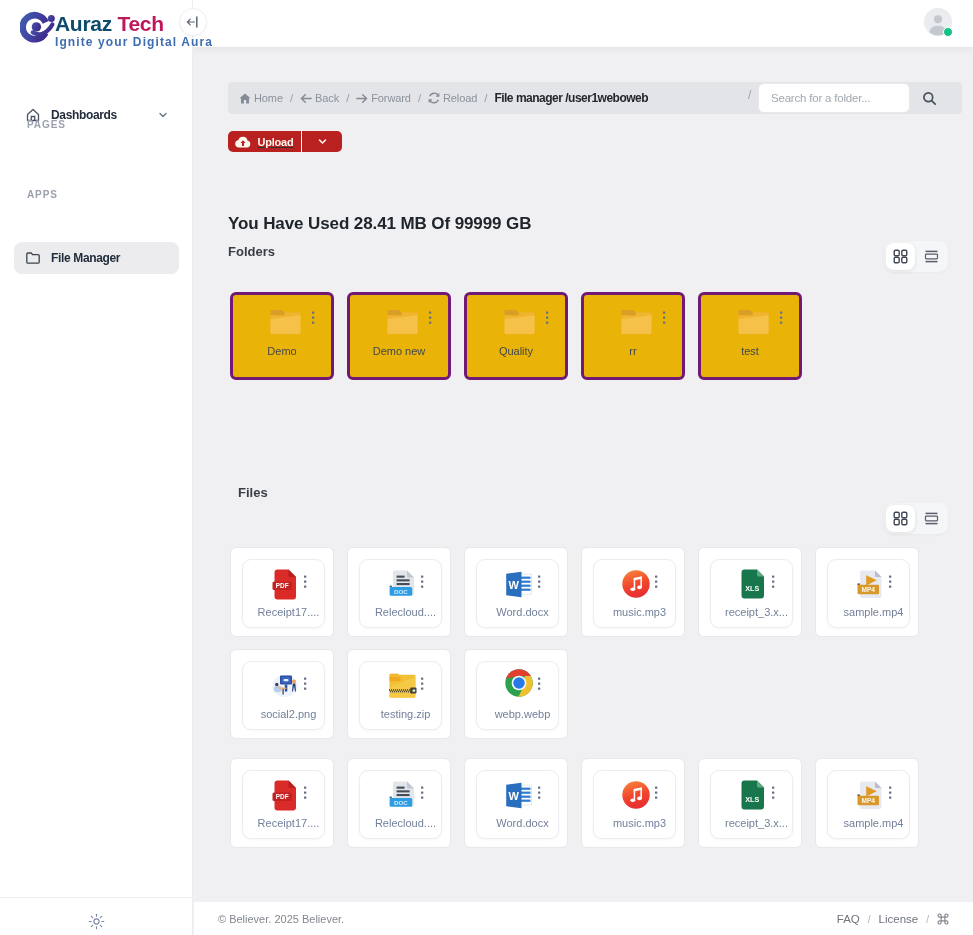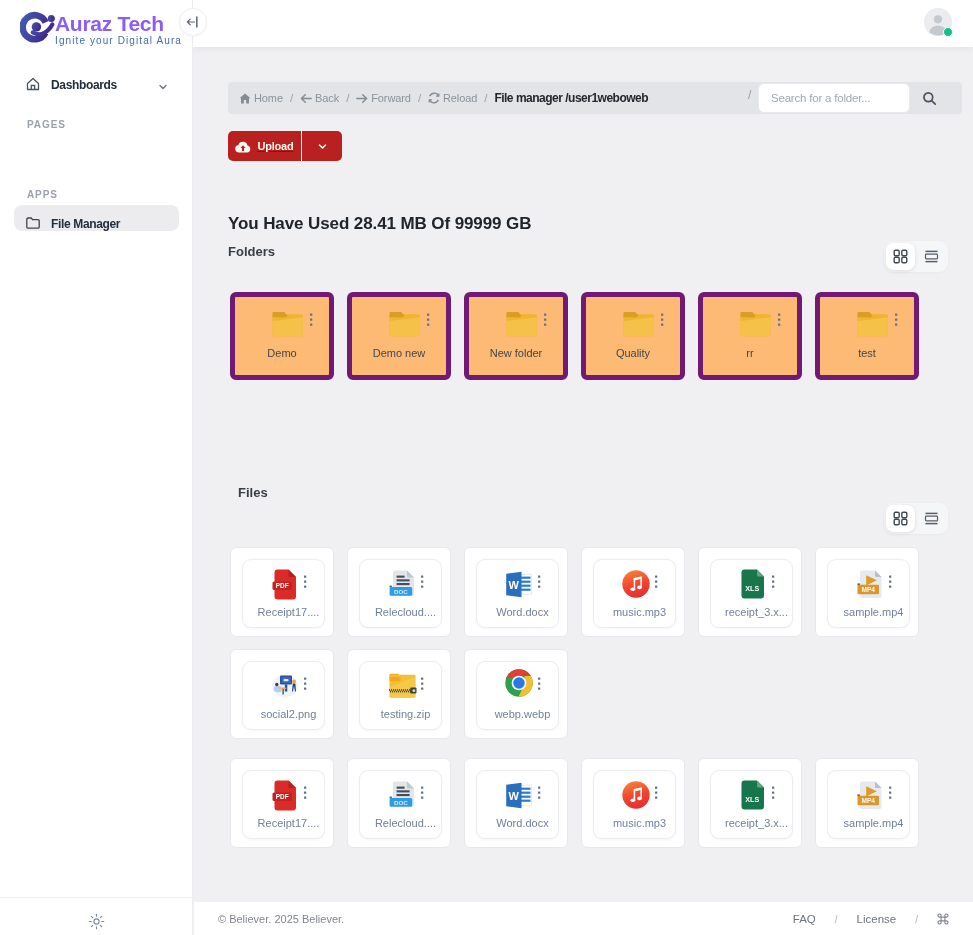--- a/index.html
+++ b/index.html
@@ -4,24 +4,24 @@
 <style>
 * { margin:0; padding:0; box-sizing:border-box; }
 html,body { width:973px; height:935px; overflow:hidden; }
 body { font-family:"Liberation Sans", sans-serif; background:#f0f0f2; position:relative; font-size:13px; color:#333; }
 
 
 #sidebar { position:absolute; left:0; top:0; width:193px; height:935px; background:#fff; border-right:1px solid #ebecef; z-index:5; }
 #logo { position:absolute; left:20px; top:10px; }
 #logo-text { position:absolute; left:55px; top:12px; }
 #logo-text .l1 { font-size:21px; font-weight:bold; letter-spacing:-0.3px; }
-#logo-text .l1 .a { color:#8b5cf6; }
-#logo-text .l1 .t { color:#8b5cf6; font-weight:bold; }
-#logo-text .l2 { font-size:10px; color:#3e6db0; letter-spacing:1.1px; margin-top:-1px; font-weight:normal; white-space:nowrap; }
-.navitem { position:absolute; left:14px; width:165px; height:28px; display:flex; align-items:flex-end; color:#232e3c; font-size:12px; font-weight:700; letter-spacing:-0.35px; }
+#logo-text .l1 .a { color:#0c4a6e; }
+#logo-text .l1 .t { color:#be185d; font-weight:bold; }
+#logo-text .l2 { font-size:12px; color:#3e6db0; letter-spacing:1.1px; margin-top:-1px; font-weight:bold; white-space:nowrap; }
+.navitem { position:absolute; left:14px; width:165px; height:28px; display:flex; align-items:center; color:#232e3c; font-size:12px; font-weight:700; letter-spacing:-0.35px;margin-top:37px; }
 .navitem .ic { width:16px; margin-left:11px; margin-right:10px; display:flex; }
 .navitem .chev { position:absolute; right:11px; display:flex; }
 .navlabel { position:absolute; left:27px; font-size:10px; font-weight:bold; color:#9ba1ad; letter-spacing:0.9px; }
 #nav-fm { background:#ececef; border-radius:8px; }
 #side-divider { position:absolute; left:0; top:897px; width:193px; border-top:1px solid #eceef0; }
 #sun { position:absolute; left:88px; top:913px; }
 
 
 #header { position:absolute; left:193px; top:0; width:780px; height:47px; background:#fff; box-shadow:0 2px 6px rgba(100,100,110,0.08); }
 #avatar { position:absolute; left:924px; top:8px; width:28px; height:28px; border-radius:50%; background:#eceef1; overflow:hidden; }
@@ -32,47 +32,47 @@
 #bcbar { position:absolute; left:228px; top:82px; width:734px; height:32px; background:#e2e4e7; border-radius:4px; }
 #bc { position:absolute; left:11px; top:0; height:32px; display:flex; align-items:center; color:#8b929c; font-size:11px; letter-spacing:-0.1px; }
 #bc .sep { margin:0 7px; color:#9aa0a9; font-size:11.5px; }
 #bc .it { display:flex; align-items:center; gap:3px; }
 #bc .cur { color:#23272d; font-weight:bold; font-size:12px; letter-spacing:-0.5px; }
 #srch-sep { position:absolute; left:520px; top:6px; color:#9aa0a9; font-size:12px; }
 #srch { position:absolute; left:530px; top:1px; width:152px; height:30px; background:#fff; border-radius:6px; border:1px solid #e7e9ec; display:flex; align-items:center; padding-left:12px; color:#a1a8b1; font-size:11.5px; letter-spacing:-0.2px; }
 #srch-btn { position:absolute; left:688px; top:0; width:26px; height:32px; display:flex; align-items:center; justify-content:center; }
 
 
-#upload { position:absolute; left:228px; top:131px; width:114px; height:30px; background:#b92020; border-radius:5px; display:flex;text-decoration:underline; }
+#upload { position:absolute; left:228px; top:131px; width:114px; height:21px; background:#b92020; border-radius:5px; display:flex;text-decoration:underline; }
 #upload .main { width:74px; display:flex; align-items:center; justify-content:center; gap:6px; color:#fdf9ee; font-weight:bold; font-size:11px; letter-spacing:-0.2px; border-right:1px solid #fff; }
 #upload .drop { flex:1; display:flex; align-items:center; justify-content:center; }
 
 
 #used { position:absolute; left:228px; top:214px; font-size:17px; font-weight:bold; color:#20252c; letter-spacing:-0.1px; }
 .seclabel { position:absolute; left:228px; font-size:13px; font-weight:bold; color:#383e46; }
 .toggle { position:absolute; left:884px; width:64px; height:31px; background:#f5f6f8; border-radius:9px; box-shadow:0 1px 3px rgba(0,0,0,0.03); }
 .toggle .tg { position:absolute; left:2px; top:2px; width:29px; height:27px; background:#fff; border-radius:8px; box-shadow:0 1px 4px rgba(0,0,0,0.10); display:flex; align-items:center; justify-content:center; }
 .toggle .tl { position:absolute; right:2px; top:2px; width:29px; height:27px; display:flex; align-items:center; justify-content:center; }
 
 
 .grid { position:absolute; left:230px; width:705px; display:flex; flex-wrap:wrap; gap:12px 13px; }
-.fcard { width:104px; height:88px; background:#fdba74; border:5px solid #701a75; border-radius:6px; position:relative; }
+.fcard { width:104px; height:88px; background:#eab308; border:3px solid #701a75; border-radius:6px; position:relative; }
 .fcard .ficon { position:absolute; left:36px; top:13px; }
 .fcard .dots { position:absolute; right:16px; top:16px; }
 .fcard .fname { position:absolute; left:4px; right:4px; top:50px; text-align:center; font-size:11px; color:#40474f; white-space:nowrap; overflow:hidden; }
 .dcard { width:104px; height:90px; background:#fff; border:1px solid #e7e8eb; border-radius:6px; position:relative; }
 .dcard .inner { position:absolute; left:11px; top:11px; width:83px; height:69px; background:#fff; border:1px solid #ebedf0; border-radius:9px; box-shadow:0 1px 3px rgba(0,0,0,0.04); }
 .dcard .dicon { position:absolute; left:27px; top:9px; width:30px; height:30px; display:flex; align-items:center; justify-content:center; }
 .dcard .dots { position:absolute; right:17px; top:15px; }
 .dcard .fname { position:absolute; left:12px; right:2px; top:46px; text-align:center; font-size:11px; color:#73809a; white-space:nowrap; overflow:hidden; }
 
 
 #footer { position:absolute; left:194px; top:902px; width:779px; height:34px; background:#fff; }
 #footer .left { position:absolute; left:24px; top:11px; font-size:11px; color:#83878f; }
-#footer .right { position:absolute; right:24px; top:11px; font-size:11.5px; color:#6f747c; display:flex; align-items:center; gap:19px; }
+#footer .right { position:absolute; right:24px; top:11px; font-size:11.5px; color:#6f747c; display:flex; align-items:center; gap:8px; }
 #footer .right .s { color:#b0b4ba; font-size:10px; }
 </style>
 </head>
 <body>
 
 <div id="header"></div>
 
 <div id="sidebar">
   <div id="logo"><svg width="38" height="34" viewBox="0 0 38 34">
 <defs>
@@ -100,21 +100,21 @@
 <path d="M2.5 7.5 L8 2.5 L13.5 7.5 V13.5 H2.5 Z" stroke-linejoin="round"></path>
 <path d="M6.3 13.5 V9.5 h3.4 V13.5"></path>
 </svg>
       </span>Dashboards<span class="chev">
         <svg width="10" height="10" viewBox="0 0 10 10" fill="none" stroke="#6a7380" stroke-width="1.4">
 <path d="M2 3.5 L5 6.5 L8 3.5" stroke-linecap="round" stroke-linejoin="round"></path>
 </svg>
       </span></div>
   <div class="navlabel" style="top:119px;">PAGES</div>
   <div class="navlabel" style="top:189px;">APPS</div>
-  <div class="navitem" id="nav-fm" style="top:205px;height:26px;"><span class="ic">
+  <div class="navitem" id="nav-fm" style="top:205px;height:32px;"><span class="ic">
         <svg width="16" height="16" viewBox="0 0 16 16" fill="none" stroke="#3c4450" stroke-width="1.3">
 <path d="M1.8 4.2 a1.2 1.2 0 0 1 1.2 -1.2 h3.2 l1.5 1.7 h5.3 a1.2 1.2 0 0 1 1.2 1.2 v6 a1.2 1.2 0 0 1 -1.2 1.2 h-10 a1.2 1.2 0 0 1 -1.2 -1.2 Z" stroke-linejoin="round"></path>
 </svg>
       </span>File Manager</div>
   <div id="side-divider"></div>
   <div id="sun"><svg width="17" height="17" viewBox="0 0 17 17" fill="none" stroke="#7988a2" stroke-width="1.1">
 <circle cx="8.5" cy="8.5" r="2.6"></circle>
 <g stroke-linecap="round">
 <path d="M8.5 1.2 v2"></path>
           <path d="M8.5 13.8 v2"></path>
@@ -230,35 +230,20 @@
 <rect x="1.5" y="4.2" width="30" height="22" rx="1.6" fill="#f0b42f"></rect>
 <path fill="#f5c148" d="M1.5 11 L31.5 7.2 V24.4 a1.6 1.6 0 0 1 -1.6 1.6 H3.1 a1.6 1.6 0 0 1 -1.6 -1.6 Z"></path>
 <path fill="#d89e26" d="M2.3 2 h10.7 l3.6 4 l-2.2 1.4 L1.5 7 V3 a1 1 0 0 1 0.8 -1 Z"></path>
 </svg></span>
       <span class="dots"><svg width="4" height="14" viewBox="0 0 4 14" fill="#657186">
 <rect x="1" y="0.5" width="2.3" height="2.3" rx="0.5"></rect>
 <rect x="1" y="5.5" width="2.3" height="2.3" rx="0.5"></rect>
 <rect x="1" y="10.5" width="2.3" height="2.3" rx="0.5"></rect>
 </svg></span>
       <div class="fname">Demo new</div>
-    </div>
-<div class="fcard">
-      <span class="ficon"><svg width="33" height="28" viewBox="0 0 33 28">
-<path fill="#d89e26" d="M2.5 2 h10.5 l3.6 4 H2.5 Z"></path>
-<path fill="#e8ab2c" d="M1.5 5 h30 v3 h-30 Z"></path>
-<rect x="1.5" y="4.2" width="30" height="22" rx="1.6" fill="#f0b42f"></rect>
-<path fill="#f5c148" d="M1.5 11 L31.5 7.2 V24.4 a1.6 1.6 0 0 1 -1.6 1.6 H3.1 a1.6 1.6 0 0 1 -1.6 -1.6 Z"></path>
-<path fill="#d89e26" d="M2.3 2 h10.7 l3.6 4 l-2.2 1.4 L1.5 7 V3 a1 1 0 0 1 0.8 -1 Z"></path>
-</svg></span>
-      <span class="dots"><svg width="4" height="14" viewBox="0 0 4 14" fill="#657186">
-<rect x="1" y="0.5" width="2.3" height="2.3" rx="0.5"></rect>
-<rect x="1" y="5.5" width="2.3" height="2.3" rx="0.5"></rect>
-<rect x="1" y="10.5" width="2.3" height="2.3" rx="0.5"></rect>
-</svg></span>
-      <div class="fname">New folder</div>
     </div>
 <div class="fcard">
       <span class="ficon"><svg width="33" height="28" viewBox="0 0 33 28">
 <path fill="#d89e26" d="M2.5 2 h10.5 l3.6 4 H2.5 Z"></path>
 <path fill="#e8ab2c" d="M1.5 5 h30 v3 h-30 Z"></path>
 <rect x="1.5" y="4.2" width="30" height="22" rx="1.6" fill="#f0b42f"></rect>
 <path fill="#f5c148" d="M1.5 11 L31.5 7.2 V24.4 a1.6 1.6 0 0 1 -1.6 1.6 H3.1 a1.6 1.6 0 0 1 -1.6 -1.6 Z"></path>
 <path fill="#d89e26" d="M2.3 2 h10.7 l3.6 4 l-2.2 1.4 L1.5 7 V3 a1 1 0 0 1 0.8 -1 Z"></path>
 </svg></span>
       <span class="dots"><svg width="4" height="14" viewBox="0 0 4 14" fill="#657186">

